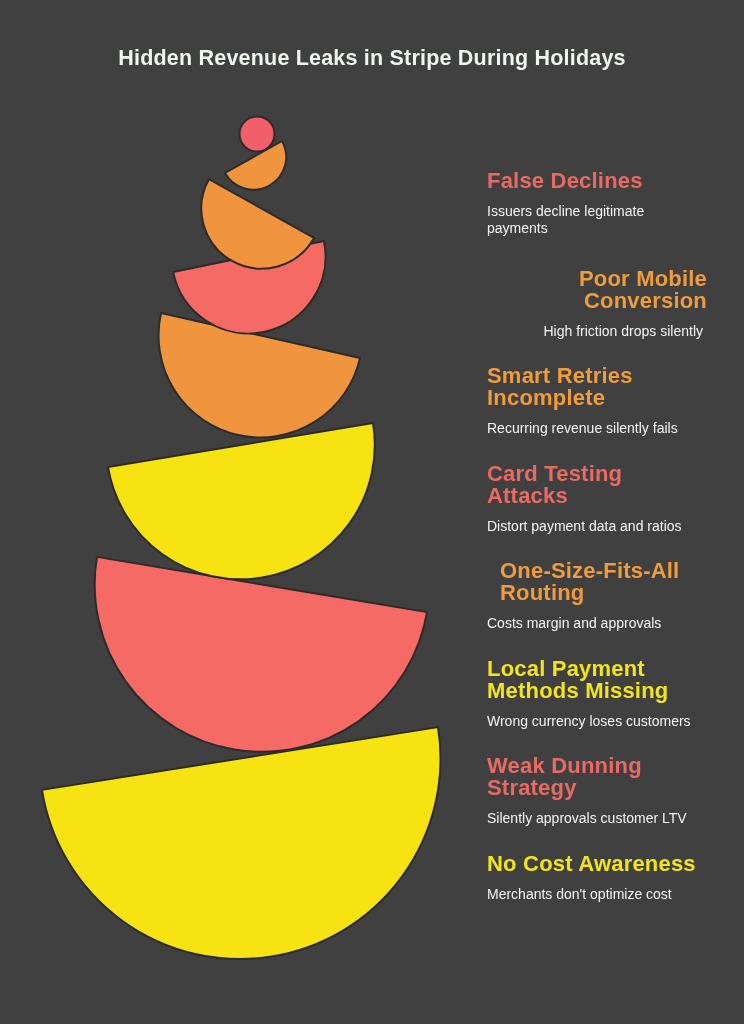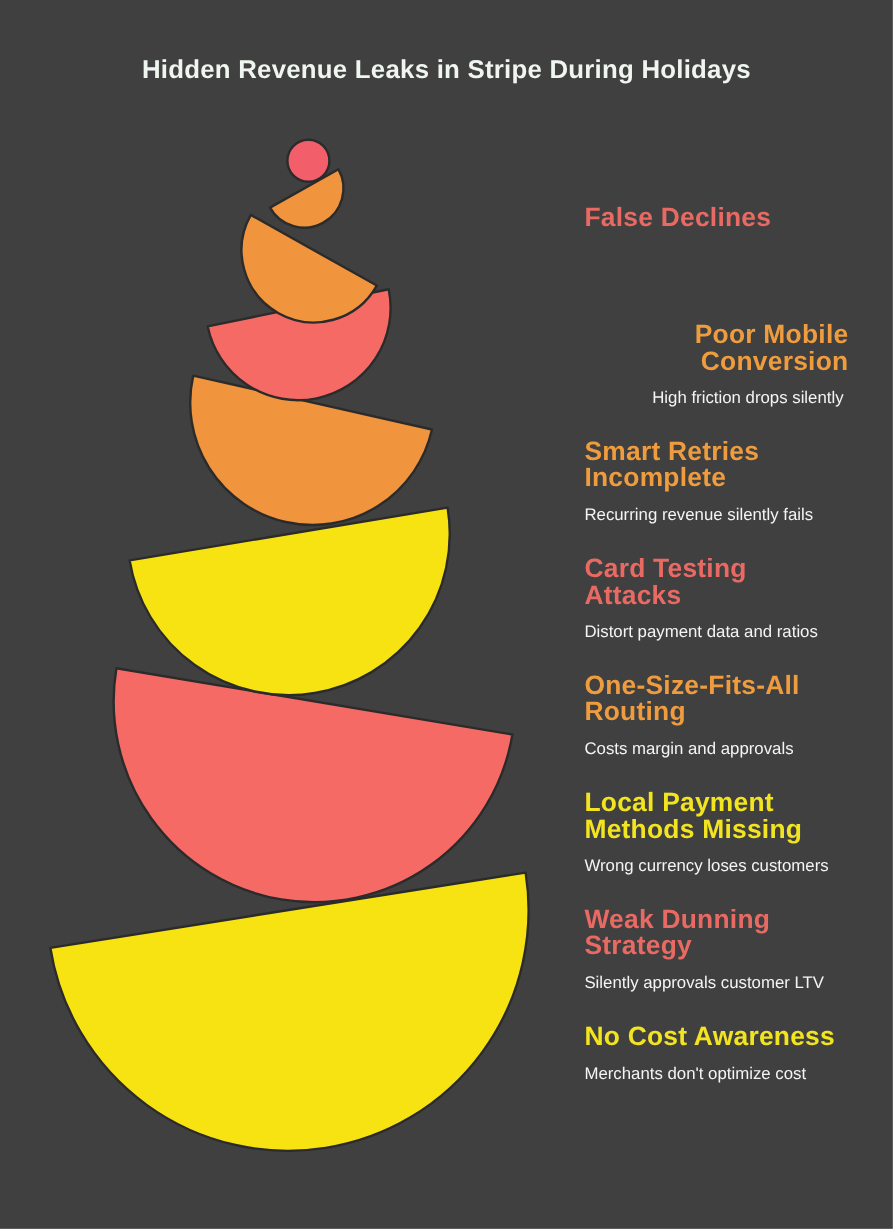--- a/index.html
+++ b/index.html
@@ -61,35 +61,36 @@
       <path d="M -77 0 A 77 77 0 0 0 77 0 Z" transform="translate(248.5 256.5) rotate(-11.6)" fill="#F66A66" stroke="#2B2B2B" stroke-width="2" stroke-linejoin="round"></path>
       <path d="M -60.2 0 A 60.2 60.2 0 0 0 60.2 0 Z" transform="translate(261.5 208.5) rotate(29.3)" fill="#F0943E" stroke="#2B2B2B" stroke-width="2" stroke-linejoin="round"></path>
       <path d="M -32.7 0 A 32.7 32.7 0 0 0 32.7 0 Z" transform="translate(253.5 157) rotate(-29.3)" fill="#F0943E" stroke="#2B2B2B" stroke-width="2" stroke-linejoin="round"></path>
       <circle cx="257" cy="134" r="17.5" fill="#F25F6B" stroke="#2B2B2B" stroke-width="2" stroke-linejoin="round"></circle>
     </svg>
 
   <h1 id="title" style="color: rgb(239, 245, 239);">Hidden Revenue Leaks in Stripe During Holidays</h1>
 
   <div class="item" style="top: 170px;">
     <h2 class="item-title" style="color: rgb(233, 106, 99);">False Declines</h2>
+    <p>Issuers decline legitimate payments</p>
   </div>
   <div class="item" style="top: 267.5px; text-align: right;">
     <h2 class="item-title" style="color: rgb(238, 156, 62);">Poor Mobile Conversion</h2>
     <p>High friction drops silently</p>
   </div>
   <div class="item" style="top: 365px;">
     <h2 class="item-title" style="color: rgb(238, 156, 62);">Smart Retries Incomplete</h2>
     <p>Recurring revenue silently fails</p>
   </div>
   <div class="item" style="top: 462.5px;">
     <h2 class="item-title" style="color: rgb(233, 106, 99);">Card Testing Attacks</h2>
     <p>Distort payment data and ratios</p>
   </div>
   <div class="item" style="top: 560px;">
-    <h2 class="item-title" style="color: rgb(238, 156, 62);">One-Size-Fits-All Routing</h2>
+    <h2 class="item-title" style="color: rgb(238, 156, 62); margin-left: 13px;">One-Size-Fits-All Routing</h2>
     <p>Costs margin and approvals</p>
   </div>
   <div class="item" style="top: 657.5px;">
     <h2 class="item-title" style="color: rgb(242, 228, 31);">Local Payment Methods Missing</h2>
     <p>Wrong currency loses customers</p>
   </div>
   <div class="item" style="top: 755px;">
     <h2 class="item-title" style="color: rgb(233, 106, 99);">Weak Dunning Strategy</h2>
     <p>Silently approvals customer LTV</p>
   </div>

